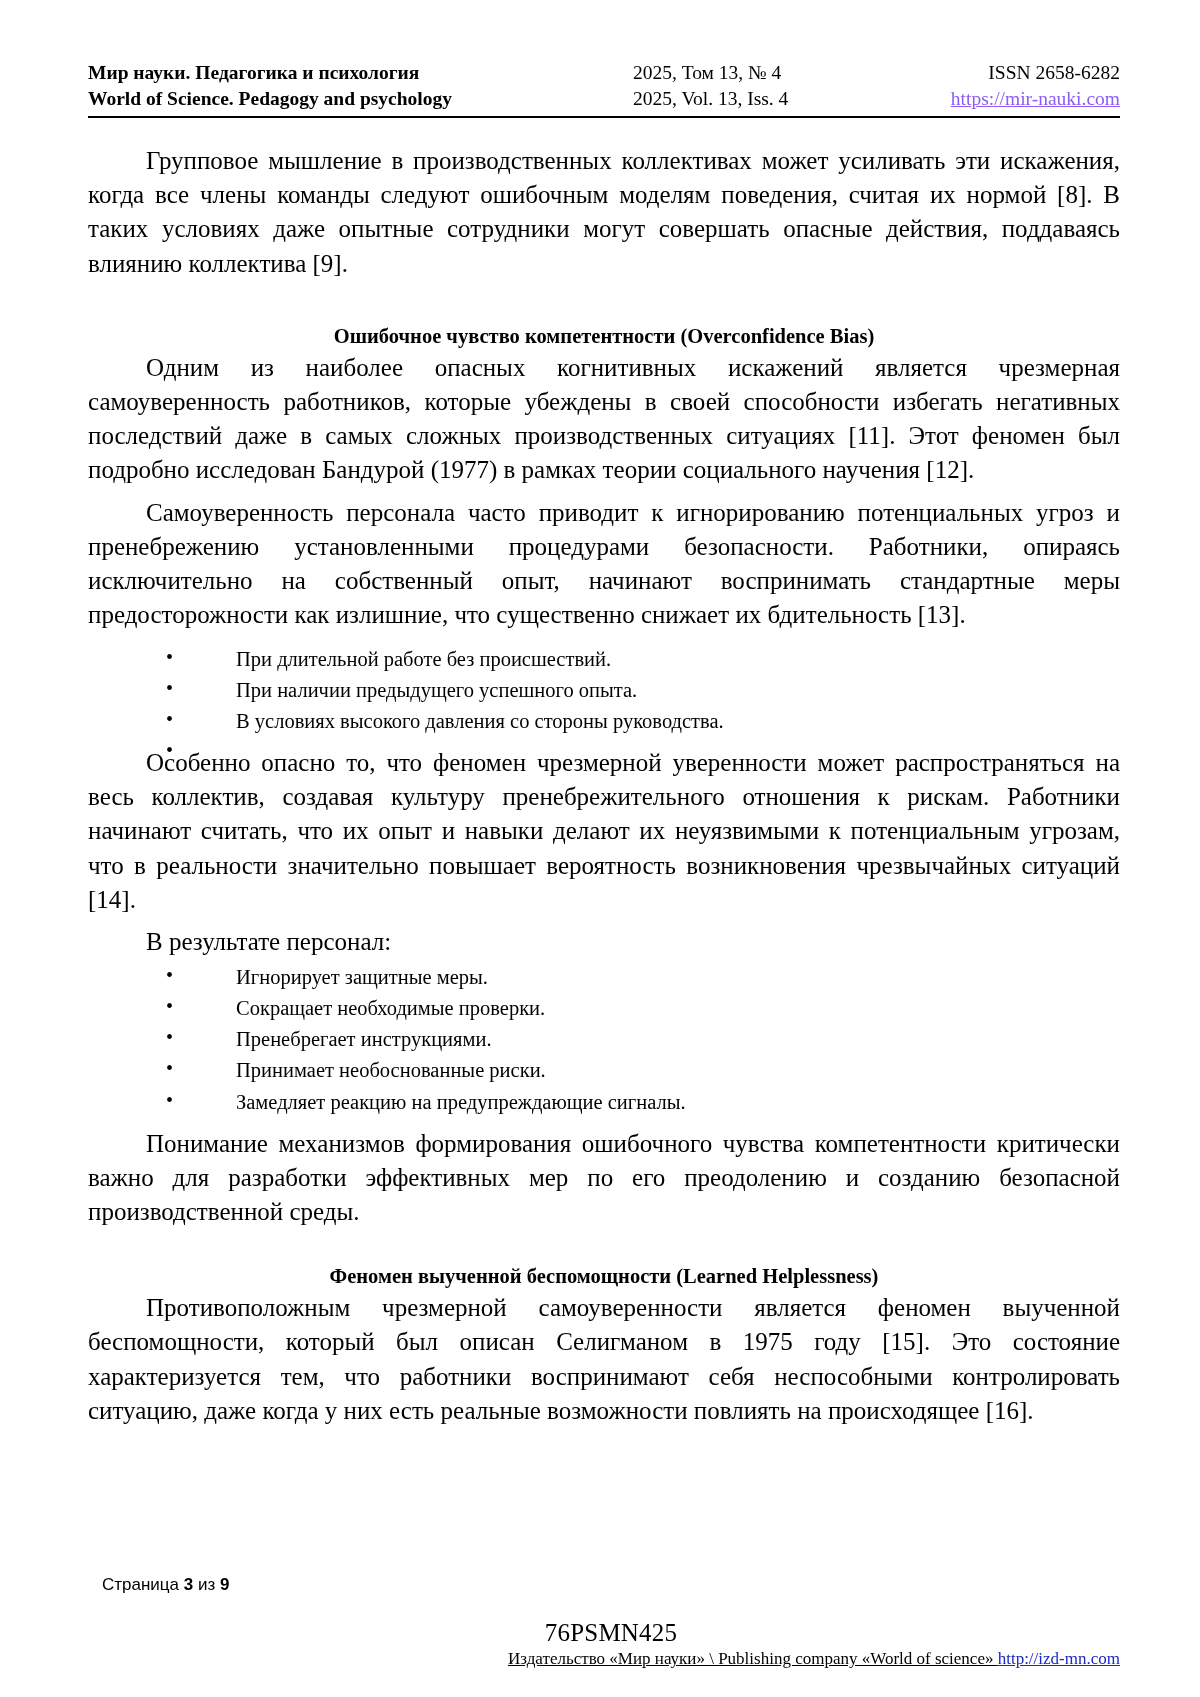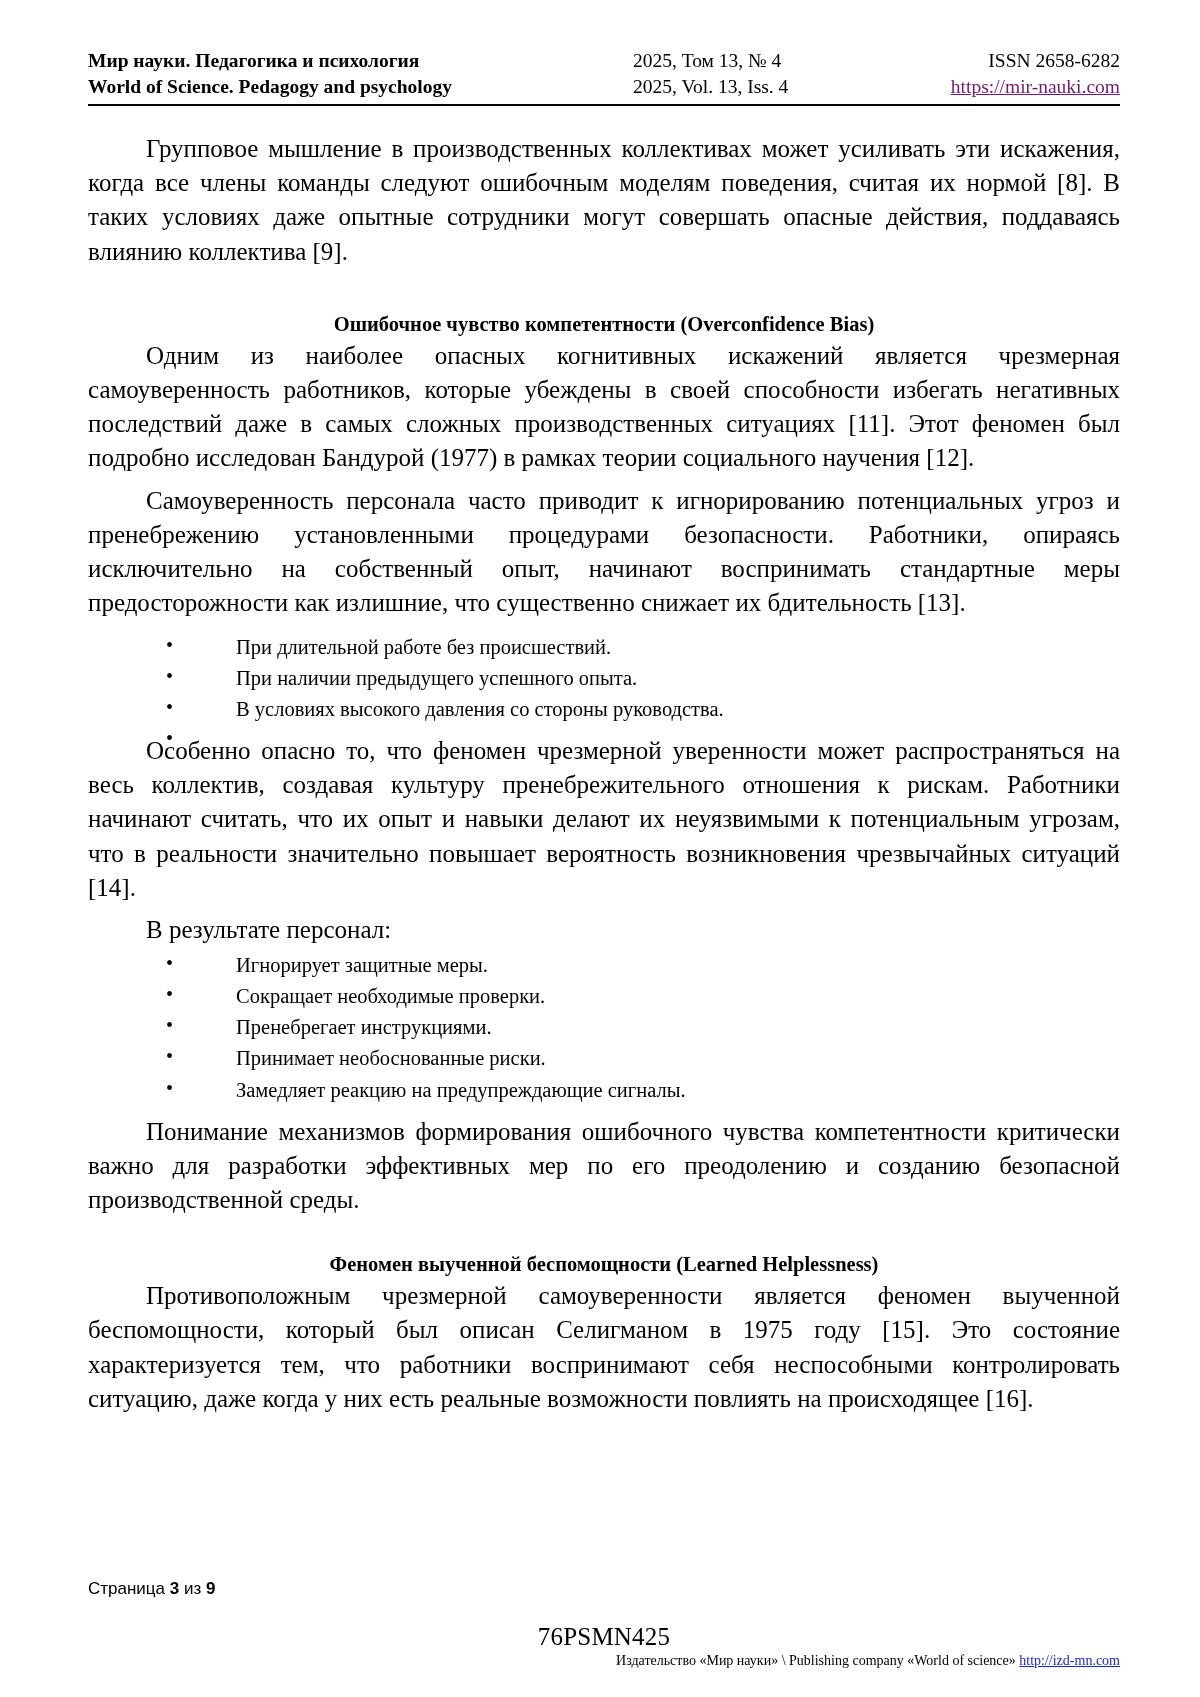--- a/index.html
+++ b/index.html
@@ -11,21 +11,21 @@
     width: 1200px;
     height: 1697px;
     font-family: "Liberation Serif", serif;
     color: #000000;
     position: relative;
   }
   .page {
     box-sizing: border-box;
     width: 1200px;
     height: 1697px;
-    padding: 48px 80px 30px 88px;
+    padding: 60px 80px 30px 88px;
     position: relative;
   }
 
   
   .header {
     border-bottom: 2px solid #000;
     padding-bottom: 4px;
   }
   .header-row {
     display: flex;
@@ -41,21 +41,21 @@
   .hdr-issue {
     width: 232px;
     flex: 0 0 232px;
   }
   .hdr-issn {
     flex: 1 1 auto;
     text-align: right;
     padding-left: 12px;
   }
   .hdr-link {
-    color: #701a75;
+    color: #8b5cf6;
     text-decoration: underline;
   }
 
   
   .content {
     margin-top: 26px;
   }
   p.para {
     margin: 0 0 0 0;
     text-align: justify;
@@ -93,39 +93,40 @@
     position: absolute;
     left: 78px;
     top: -1px;
     font-size: 20px;
     line-height: 1.37;
   }
 
   
   .footer {
     position: absolute;
-    left: 88px;
+    left: 102px;
     right: 80px;
     bottom: 28px;
   }
   .footer-page {
     font-family: "Liberation Sans", sans-serif;
     font-size: 17px;
   }
   .footer-page b { font-weight: bold; }
   .footer-code {
     text-align: center;
     font-size: 25px;
     margin-top: 24px;
     letter-spacing: 0.2px;
   }
   .footer-publisher {
     text-align: right;
-    font-size: 14px;
+    font-size: 17px;
     margin-top: 2px;
+    text-decoration: underline;
   }
   .footer-publisher a {
     color: #1a29c4;
     text-decoration: underline;
   }
 </style>
 </head>
 <body>
 
 <div class="page">

